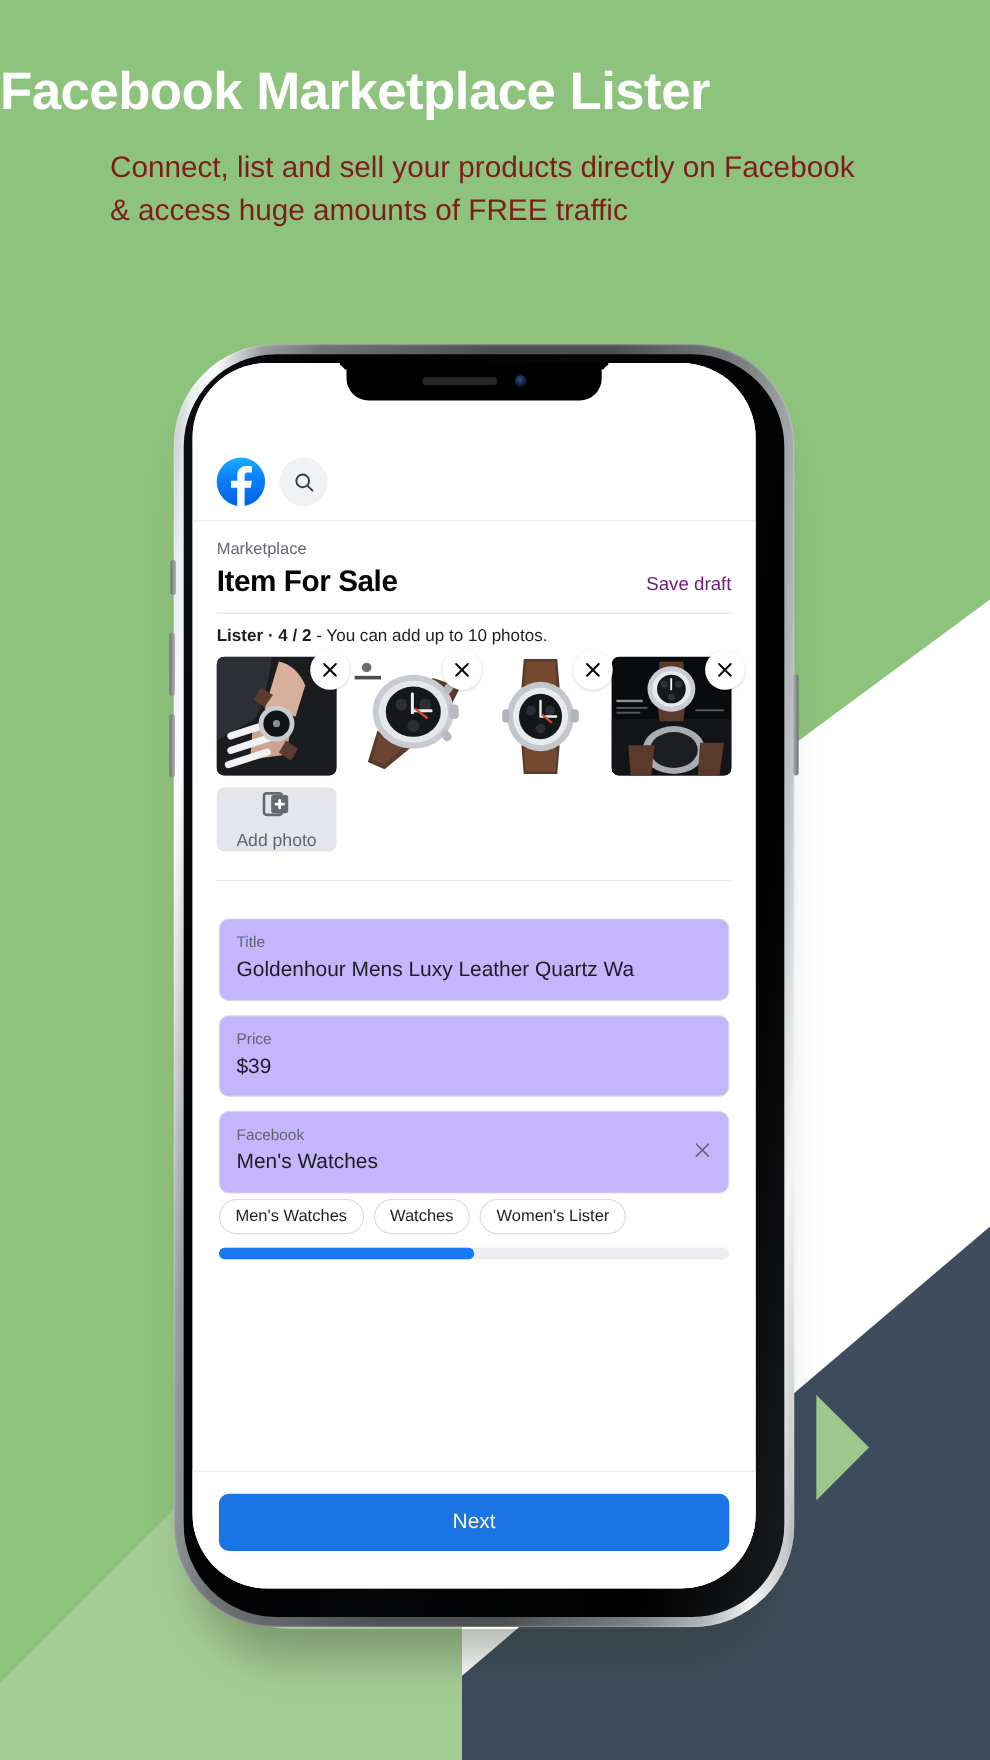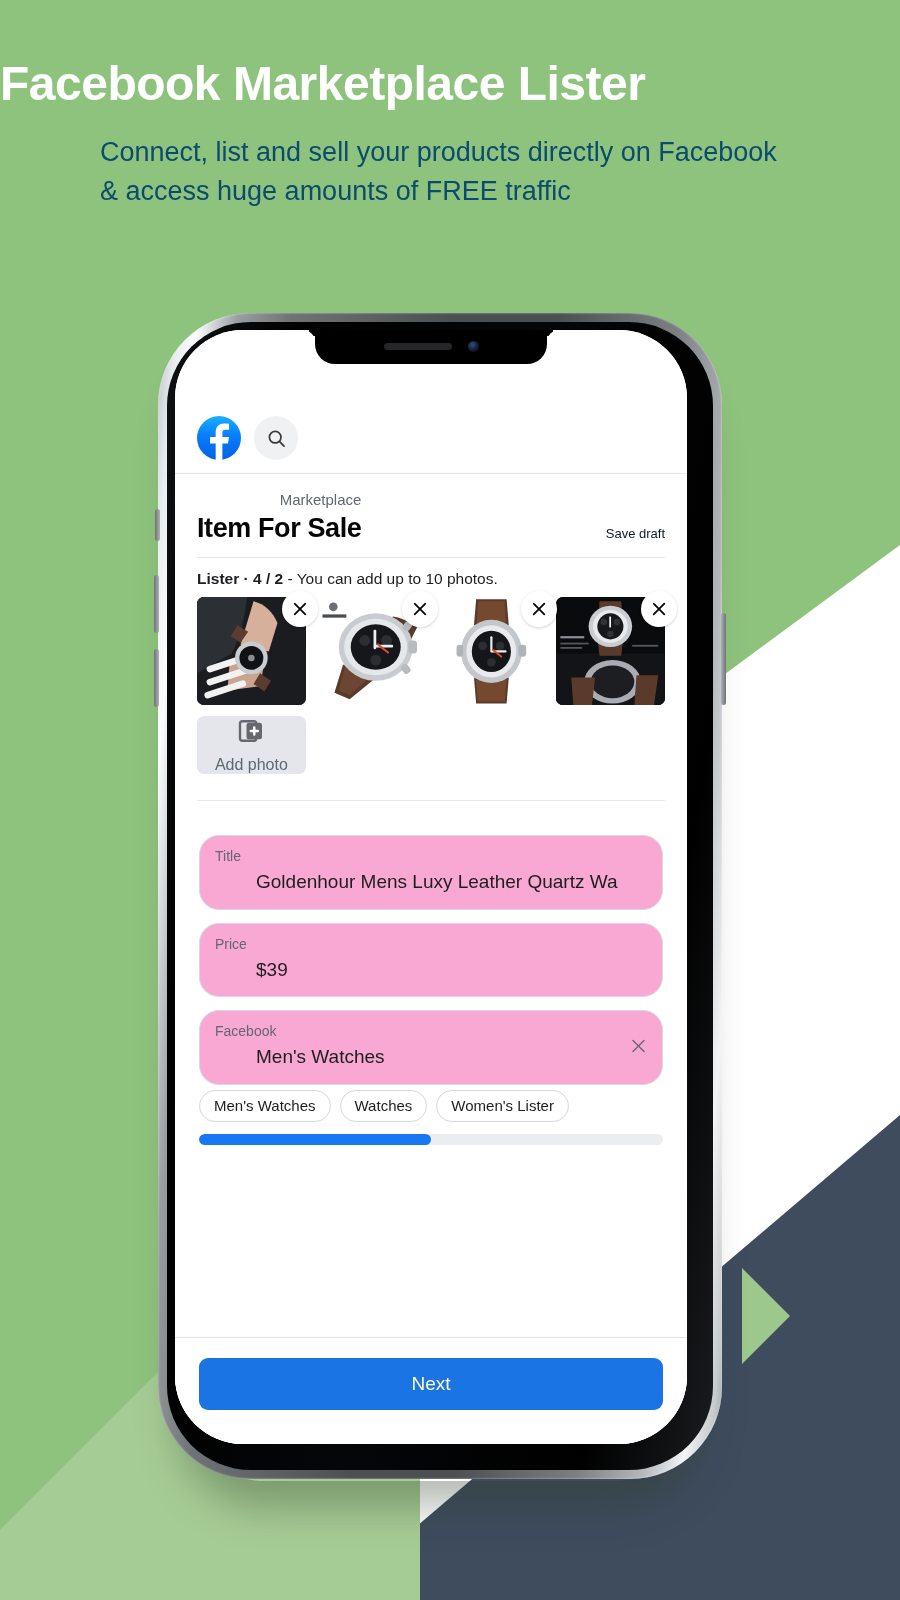--- a/index.html
+++ b/index.html
@@ -60,21 +60,21 @@
     font-weight: 800;
     color: #FFFFFF;
     letter-spacing: -0.5px;
     line-height: 1.15;
   }
 
   .hero-sub {
     margin-top: 22px;
     font-size: 27px;
     font-weight: 400;
-    color: #0c4a6e;
+    color: #7f1d1d;
     line-height: 1.45;
     max-width: 700px;
     margin-left: auto;
     margin-right: auto;
   }
 
   
   .phone {
     position: absolute;
     left: 158px;
@@ -241,38 +241,37 @@
     overflow: hidden;
     display: flex;
     flex-direction: column;
   }
 
   .section-head {
     padding: 16px 22px 12px 22px;
     display: flex;
     align-items: flex-end;
     justify-content: space-between;
-    text-align: right;
   }
   .breadcrumb {
     font-size: 15px;
     color: #606770;
     line-height: 1.35;
   }
   .page-title {
     font-size: 27px;
     font-weight: 700;
     color: #050505;
     letter-spacing: -0.4px;
     line-height: 1.2;
     margin-top: 2px;
   }
   .save-draft {
-    font-size: 13px;
-    color: #0f172a;
+    font-size: 17px;
+    color: #701a75;
     font-weight: 500;
     padding-bottom: 4px;
   }
 
   .hr-thin {
     height: 1px;
     background: #E4E6EB;
     margin: 0 22px;
   }
 
@@ -340,39 +339,38 @@
 
   .form {
     padding: 34px 24px 0 24px;
     display: flex;
     flex-direction: column;
     gap: 13px;
   }
 
   .field {
     border: 1px solid #D6D9DE;
-    border-radius: 20px;
+    border-radius: 9px;
     padding: 10px 30px 12px 15px;
-    background: #f9a8d4;
+    background: #c4b5fd;
     position: relative;
     min-height: 66px;
   }
   .field-label {
     font-size: 14px;
     color: #606770;
     line-height: 1.5;
   }
   .field-value {
     font-size: 19px;
     color: #1C1E21;
     line-height: 1.5;
     white-space: nowrap;
     overflow: hidden;
     margin-top: 1px;
-    margin-left: 41px;
   }
   .field-clear {
     position: absolute;
     right: 14px;
     top: 50%;
     transform: translateY(-50%);
   }
 
   .chips {
     display: flex;

